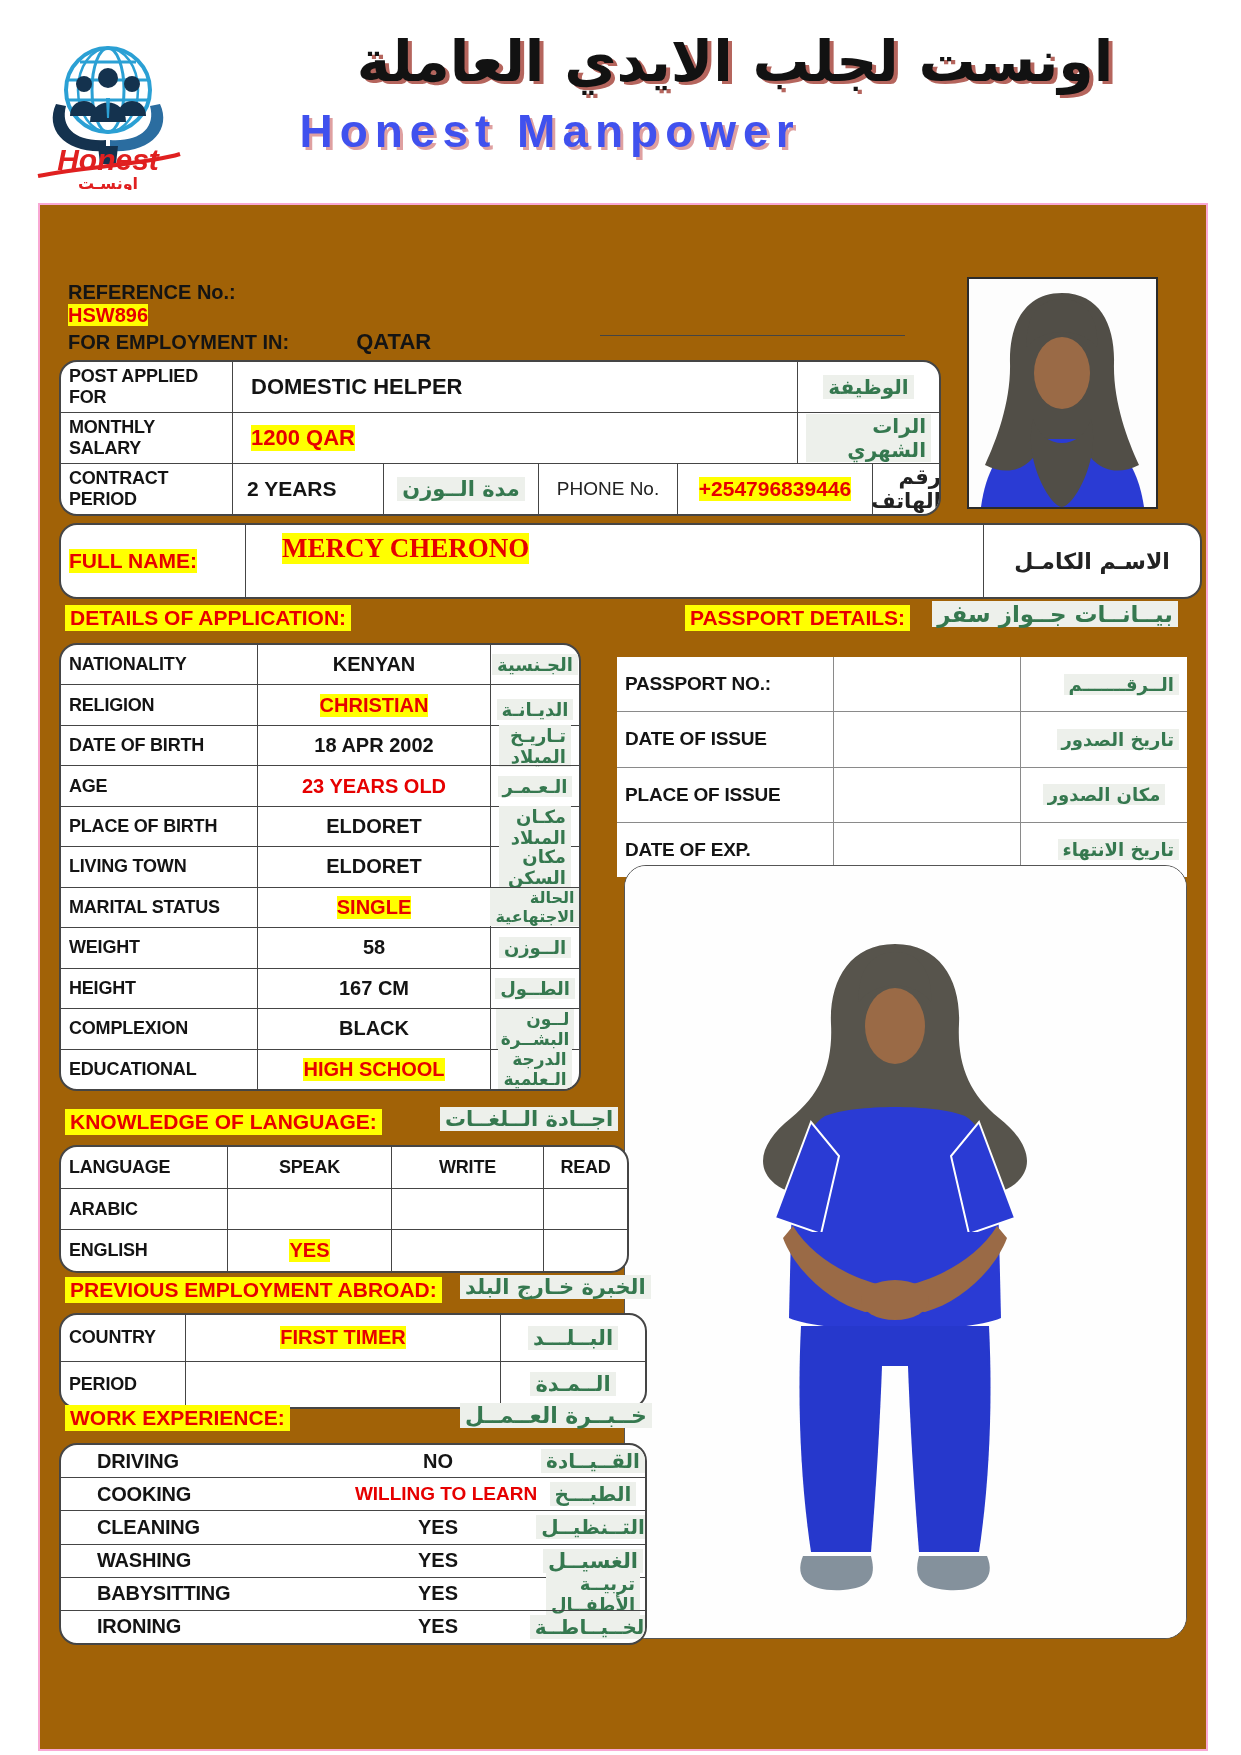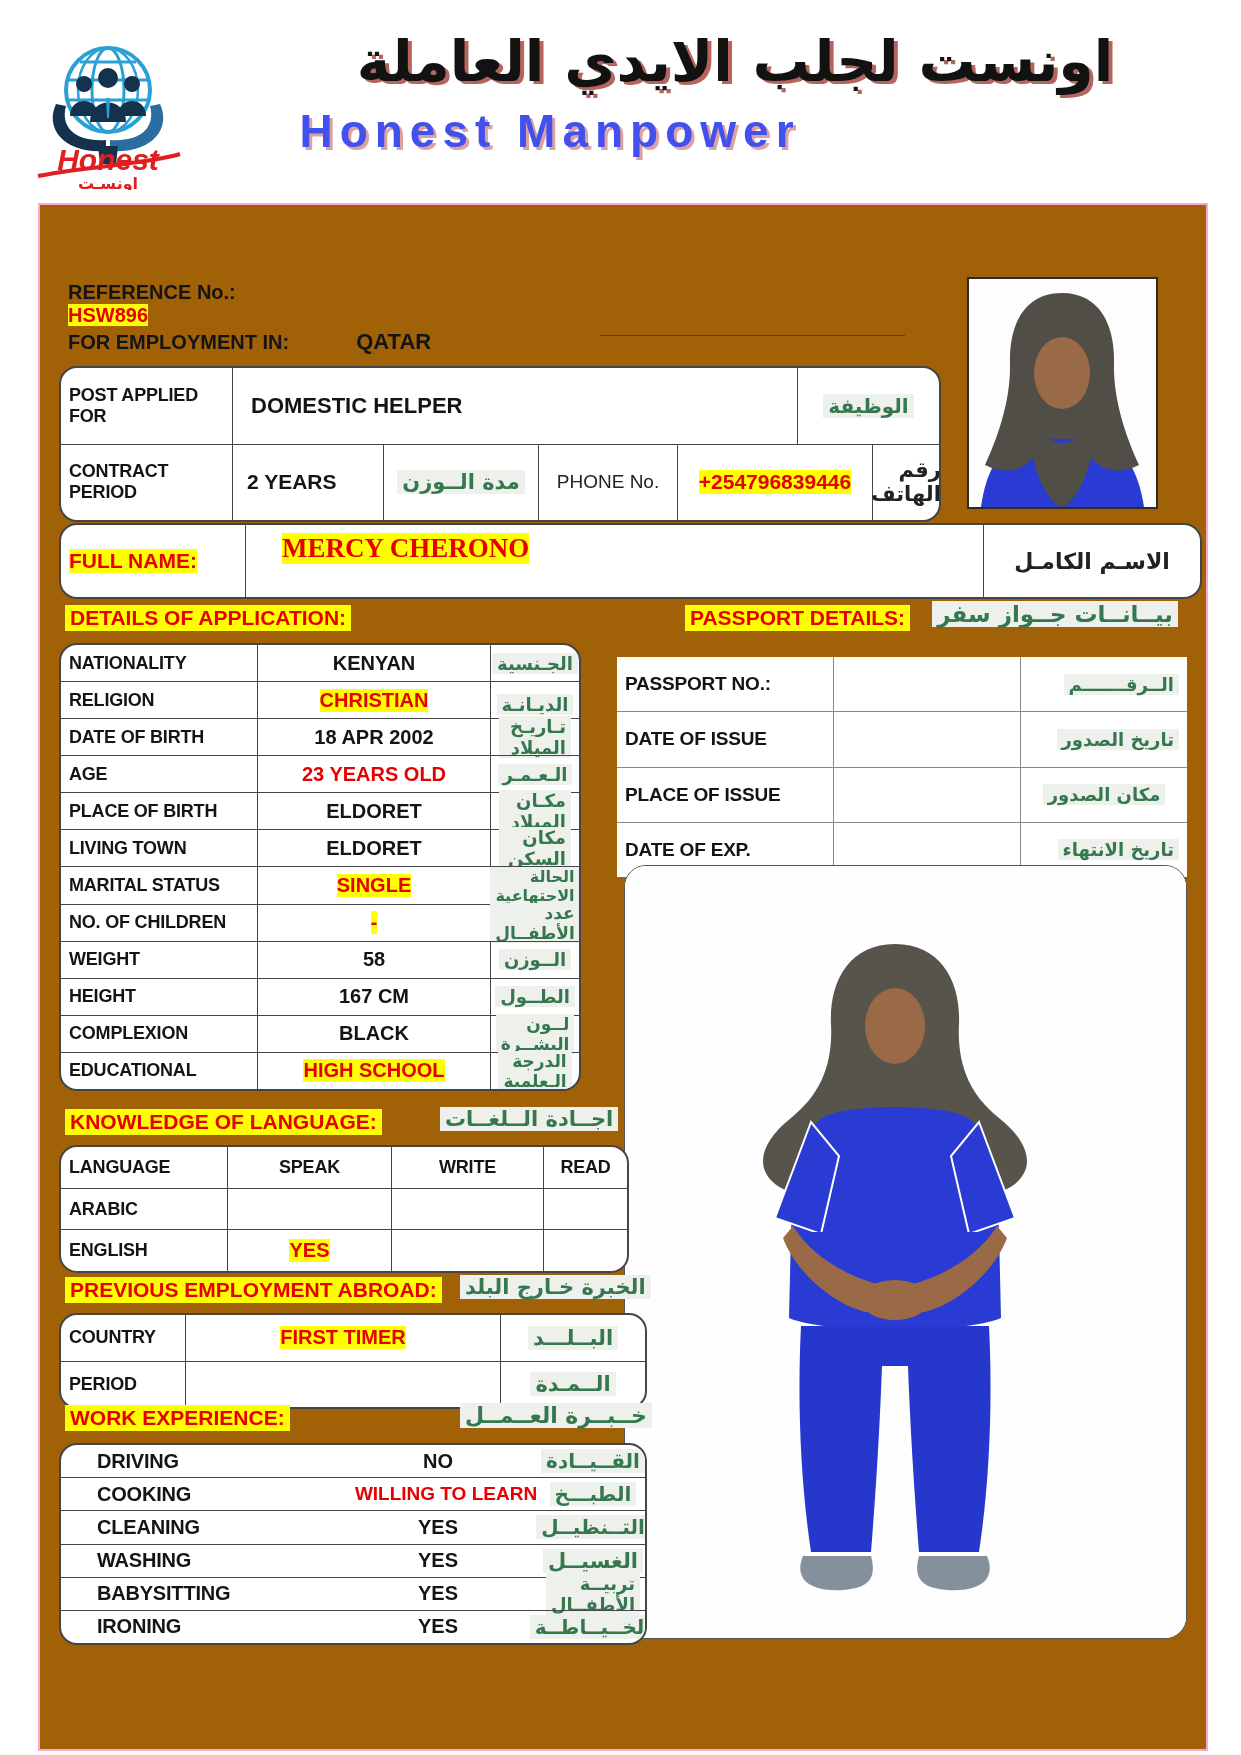--- a/index.html
+++ b/index.html
@@ -110,28 +110,37 @@
     <div class="abs" style="left:28px; top:99px;">
       <span class="hl" style="font-size:20px;">HSW896</span>
     </div>
     <div class="abs ref-line" style="left:28px; top:124px;">
       <span>FOR EMPLOYMENT IN:</span>
       <span style="display:inline-block; width:56px;"></span>
       <span style="font-size:22px;">QATAR</span>
     </div>
     <div class="blank-line" style="left:560px; top:130px; width:305px;"></div>
 
-    <div class="tbl" style="left:19px; top:161px; width:878px; height:152px;">
+    <div class="tbl" style="left:19px; top:155px; width:878px; height:152px;">
       <div class="trow">
         <div class="cell lbl" style="width:155px;">POST APPLIED FOR</div>
         <div class="cell" style="flex:1; padding-left:18px;">
             <span class="v-plain" style="font-size:22px;">DOMESTIC HELPER</span>
           </div>
         <div class="cell center" style="width:125px;">
             <span class="ar ar-bg">الوظيفة</span>
+          </div>
+      </div>
+      <div class="trow">
+        <div class="cell lbl" style="width:155px;">MONTHLY SALARY</div>
+        <div class="cell" style="flex:1; padding-left:18px;">
+            <span class="hl" style="font-size:22px;">1200 QAR</span>
+          </div>
+        <div class="cell center" style="width:125px;">
+            <span class="ar ar-bg">الرات الشهري</span>
           </div>
       </div>
       <div class="trow">
         <div class="cell lbl" style="width:155px;">CONTRACT PERIOD</div>
         <div class="cell" style="width:128px; padding-left:14px;">
             <span class="v-plain" style="font-size:21px;">2 YEARS</span>
           </div>
         <div class="cell center" style="width:138px;">
             <span class="ar ar-bg" style="font-size:21px;">مدة الــوزن</span>
           </div>
@@ -234,29 +243,20 @@
       <div class="trow">
         <div class="cell lbl" style="width:180px;">MARITAL STATUS</div>
         <div class="cell center" style="width:216px;">
             <span class="hl val">SINGLE</span>
           </div>
         <div class="cell center" style="flex:1;">
             <span class="ar ar-bg" style="font-size:16px;">الحالة الاجتهاعية</span>
           </div>
       </div>
       <div class="trow">
-        <div class="cell lbl" style="width:180px;">NO. OF CHILDREN</div>
-        <div class="cell center" style="width:216px;">
-            <span class="hl val">-</span>
-          </div>
-        <div class="cell center" style="flex:1;">
-            <span class="ar ar-bg" style="font-size:17px;">عدد الأطفــال</span>
-          </div>
-      </div>
-      <div class="trow">
         <div class="cell lbl" style="width:180px;">WEIGHT</div>
         <div class="cell center" style="width:216px;">
             <span class="v-plain val">58</span>
           </div>
         <div class="cell center" style="flex:1;">
             <span class="ar ar-bg" style="font-size:18px;">الــوزن</span>
           </div>
       </div>
       <div class="trow">
         <div class="cell lbl" style="width:180px;">HEIGHT</div>

